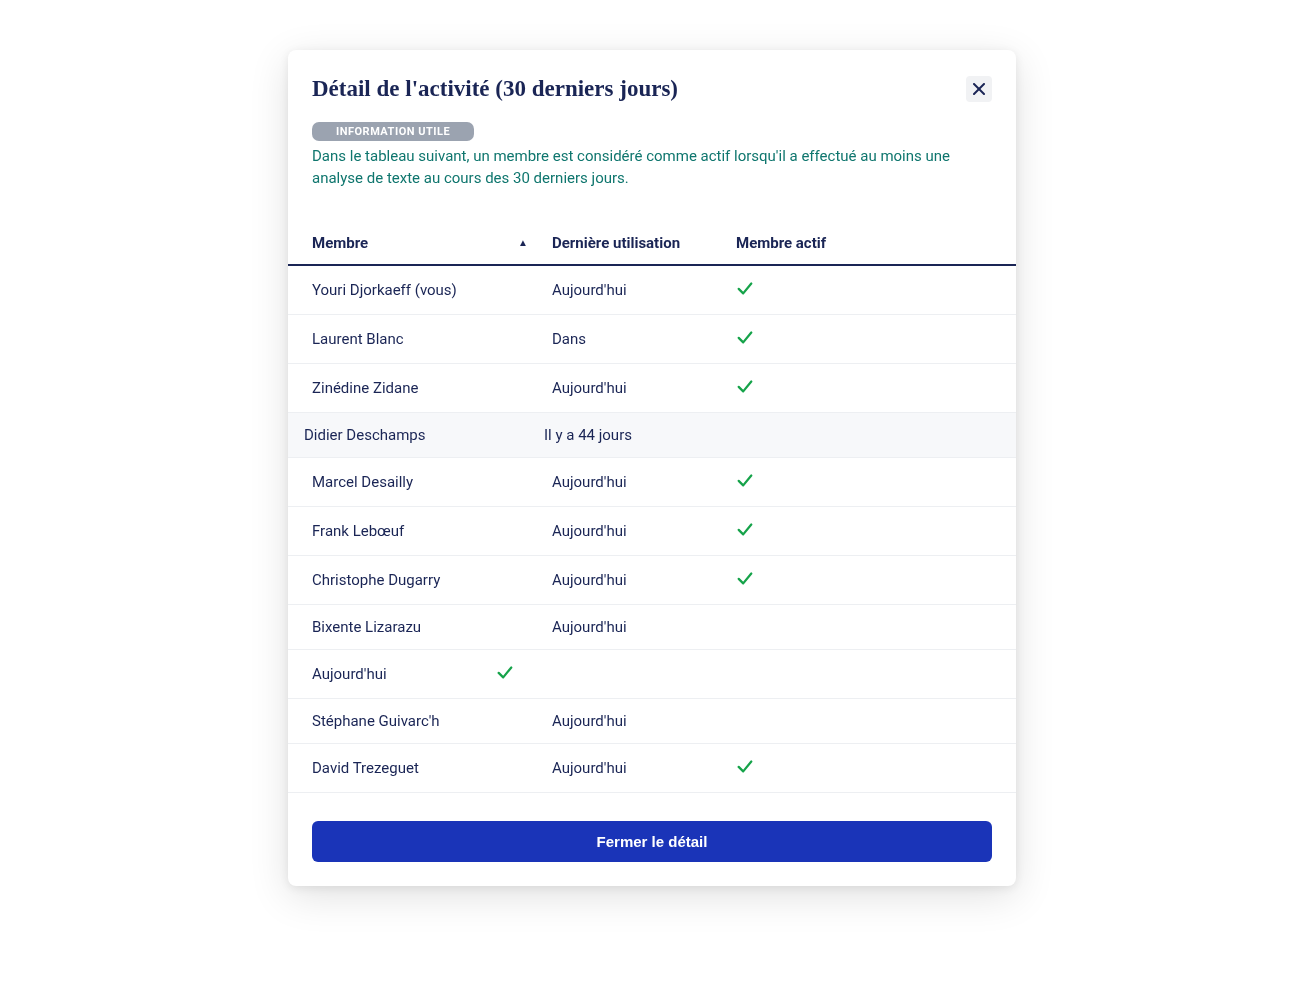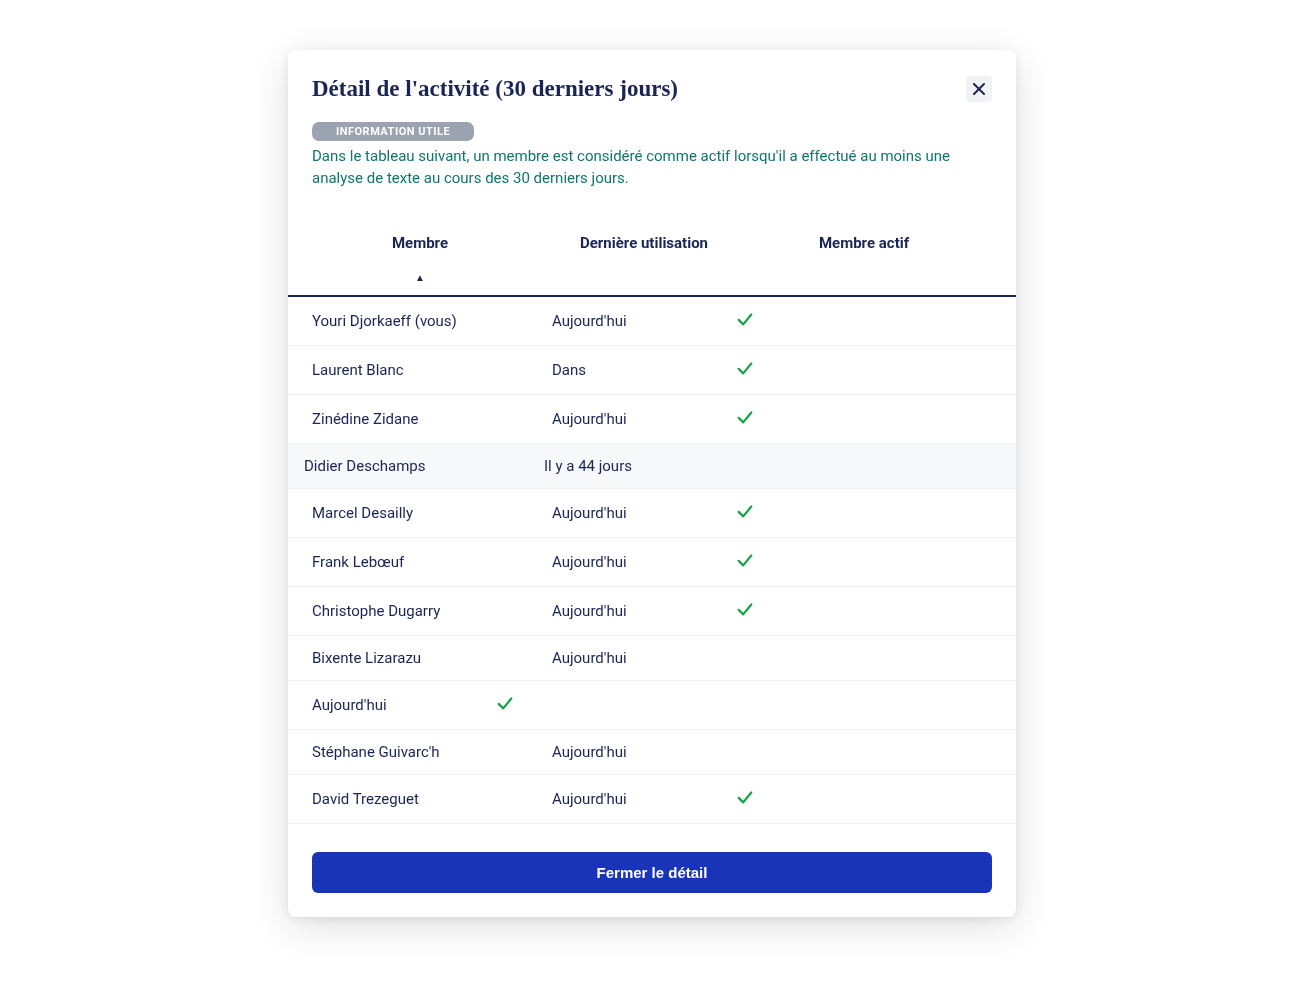--- a/index.html
+++ b/index.html
@@ -84,22 +84,21 @@
       border-bottom: 2px solid #1a2555;
       padding: 0 24px;
     }
     .table-header-cell {
       font-size: 15px;
       font-weight: 700;
       color: #1a2555;
       padding: 12px 0;
       display: flex;
       align-items: center;
-      gap: 20px;
-      flex-direction: column;
+      gap: 8px;
     }
     .col-member {
       flex: 0 0 240px;
       justify-content: space-between;
       padding-right: 24px;
     }
     .col-last-use {
       flex: 0 0 184px;
     }
     .col-active {

